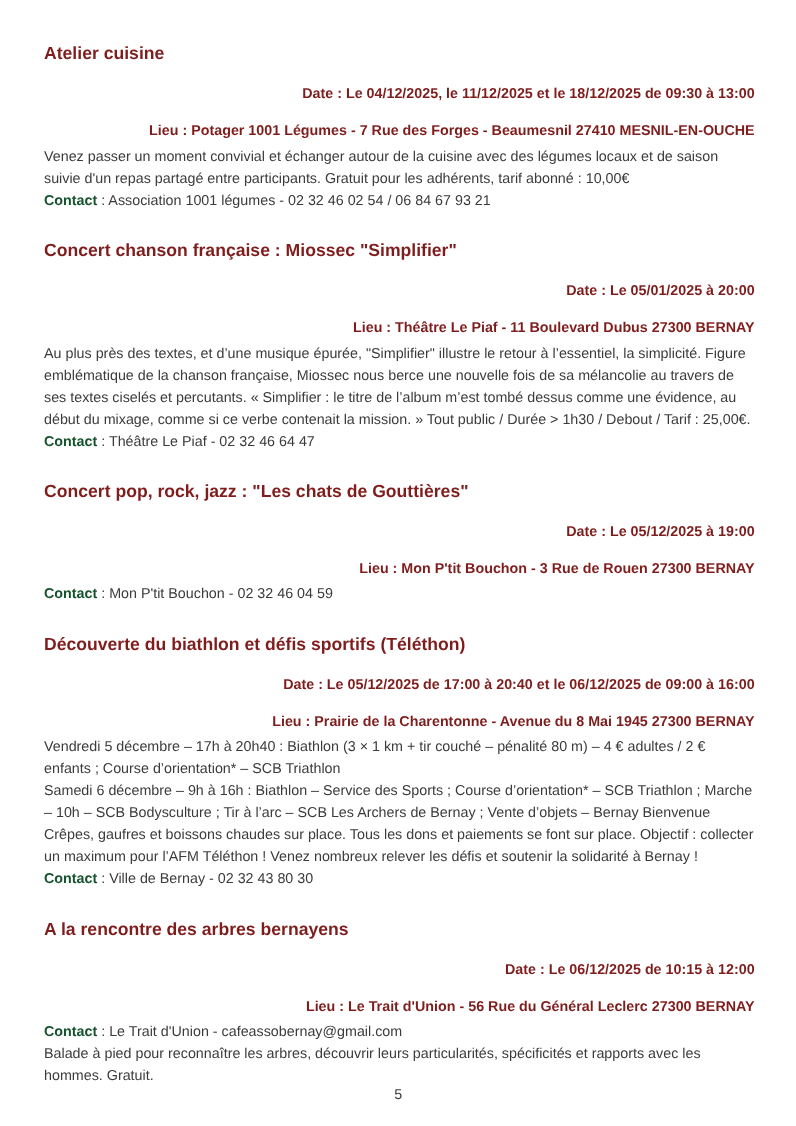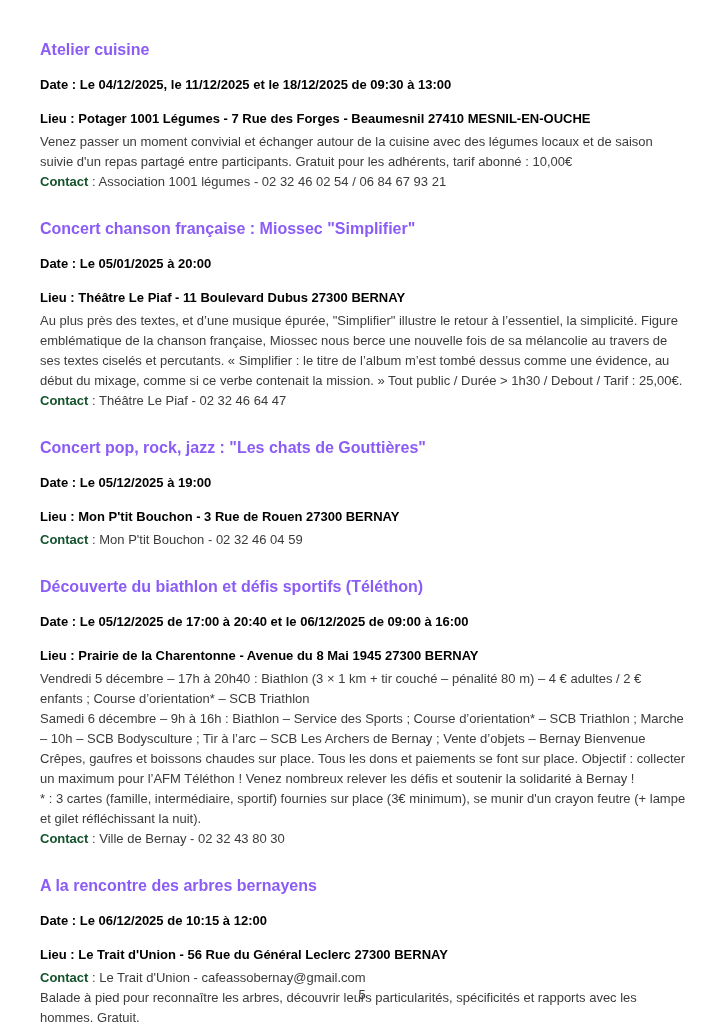--- a/index.html
+++ b/index.html
@@ -17,30 +17,31 @@
   }
   .content {
     padding: 40px 38px 0 40px;
   }
   section.event {
     margin-bottom: 27px;
   }
   h2.event-title {
     font-size: 16px;
     font-weight: bold;
-    color: #8b5cf6;
+    color: #7f1d1d;
     margin: 0 0 10px 0;
     line-height: 20px;
   }
   p.meta {
     font-size: 13px;
     font-weight: bold;
-    color: #000000;
+    color: #7f1d1d;
     margin: 16px 0 7px 0;
     line-height: 18px;
+    text-align: right;
   }
   p.meta.lieu {
     margin-bottom: 4px;
   }
   p.body {
     font-size: 13px;
     margin: 0;
     line-height: 20px;
     color: #3b3b3b;
   }
@@ -89,21 +90,20 @@
     <p class="body"><span class="teal-bold">Contact</span><span> : Mon P'tit Bouchon - 02 32 46 04 59</span></p>
   </section>
 
   <section class="event">
     <h2 class="event-title">Découverte du biathlon et défis sportifs (Téléthon)</h2>
     <p class="meta">Date : Le 05/12/2025 de 17:00 à 20:40 et le 06/12/2025 de 09:00 à 16:00</p>
     <p class="meta lieu">Lieu : Prairie de la Charentonne - Avenue du 8 Mai 1945 27300 BERNAY</p>
     <p class="body"><span class="bold-run">Vendredi 5 décembre</span><span> – 17h à 20h40 : Biathlon (3 × 1 km + tir couché – pénalité 80 m) – 4 € adultes / 2 € enfants ; Course d’orientation* – SCB Triathlon</span></p>
     <p class="body"><span class="bold-run">Samedi 6 décembre</span><span> – 9h à 16h : Biathlon – Service des Sports ; Course d’orientation* – SCB Triathlon ; Marche – 10h – SCB Bodysculture ; Tir à l’arc – SCB Les Archers de Bernay ; Vente d’objets – Bernay Bienvenue</span></p>
     <p class="body">Crêpes, gaufres et boissons chaudes sur place. Tous les dons et paiements se font sur place. Objectif : collecter un maximum pour l’AFM Téléthon ! Venez nombreux relever les défis et soutenir la solidarité à Bernay !</p>
-    <p class="body">* : 3 cartes (famille, intermédiaire, sportif) fournies sur place (3€ minimum), se munir d'un crayon feutre (+ lampe et gilet réfléchissant la nuit).</p>
     <p class="body"><span class="teal-bold">Contact</span><span> : Ville de Bernay - 02 32 43 80 30</span></p>
   </section>
 
   <section class="event">
     <h2 class="event-title">A la rencontre des arbres bernayens</h2>
     <p class="meta">Date : Le 06/12/2025 de 10:15 à 12:00</p>
     <p class="meta lieu">Lieu : Le Trait d'Union - 56 Rue du Général Leclerc 27300 BERNAY</p>
     <p class="body"><span class="teal-bold">Contact</span><span> : Le Trait d'Union - cafeassobernay@gmail.com</span></p>
     <p class="body">Balade à pied pour reconnaître les arbres, découvrir leurs particularités, spécificités et rapports avec les hommes.  Gratuit.</p>
   </section>

